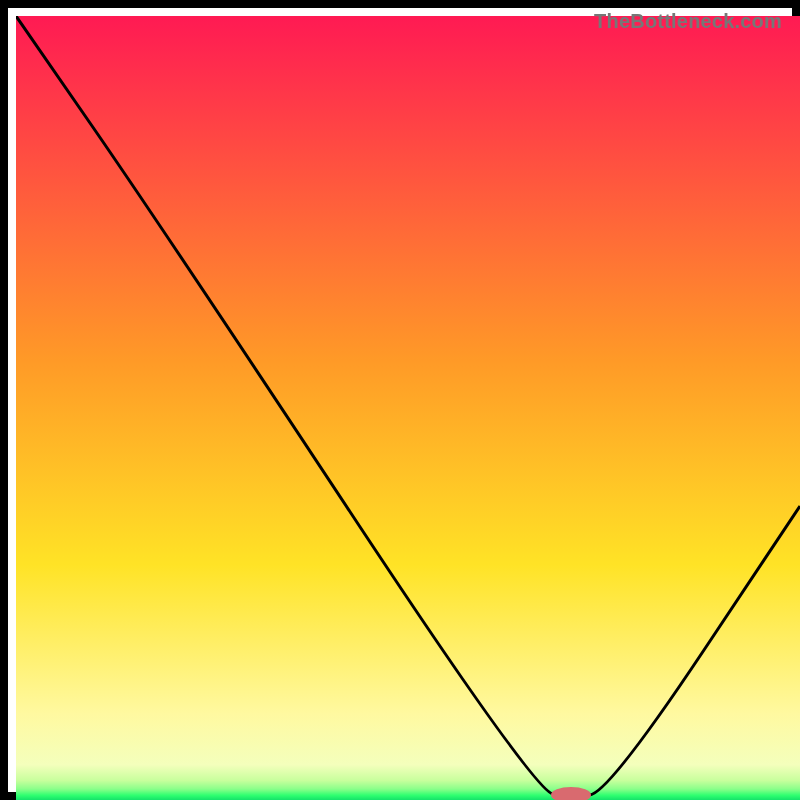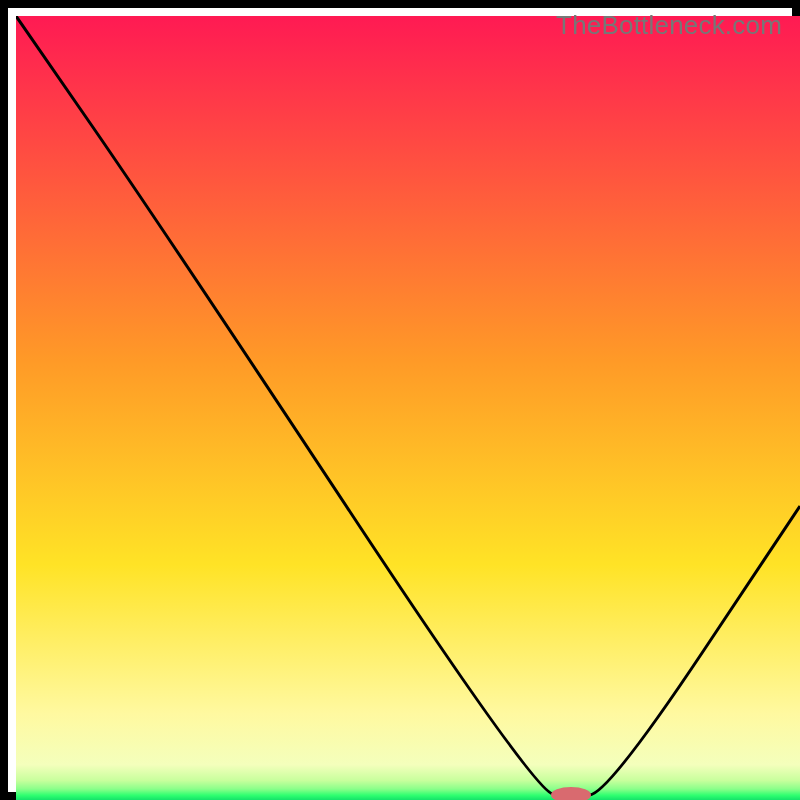--- a/index.html
+++ b/index.html
@@ -16,22 +16,22 @@
     top: 0;
     width: 800px;
     height: 800px;
     box-sizing: border-box;
     border: 8px solid #000;
   }
   .watermark {
     position: absolute;
     top: 2px;
     right: 10px;
-    font-size: 26px;
-    font-weight: 400;
+    font-size: 20px;
+    font-weight: 700;
     color: #777;
     z-index: 5;
     letter-spacing: 0.2px;
   }
   svg.plot {
     position: absolute;
     left: 8px;
     top: 8px;
     width: 784px;
     height: 784px;

